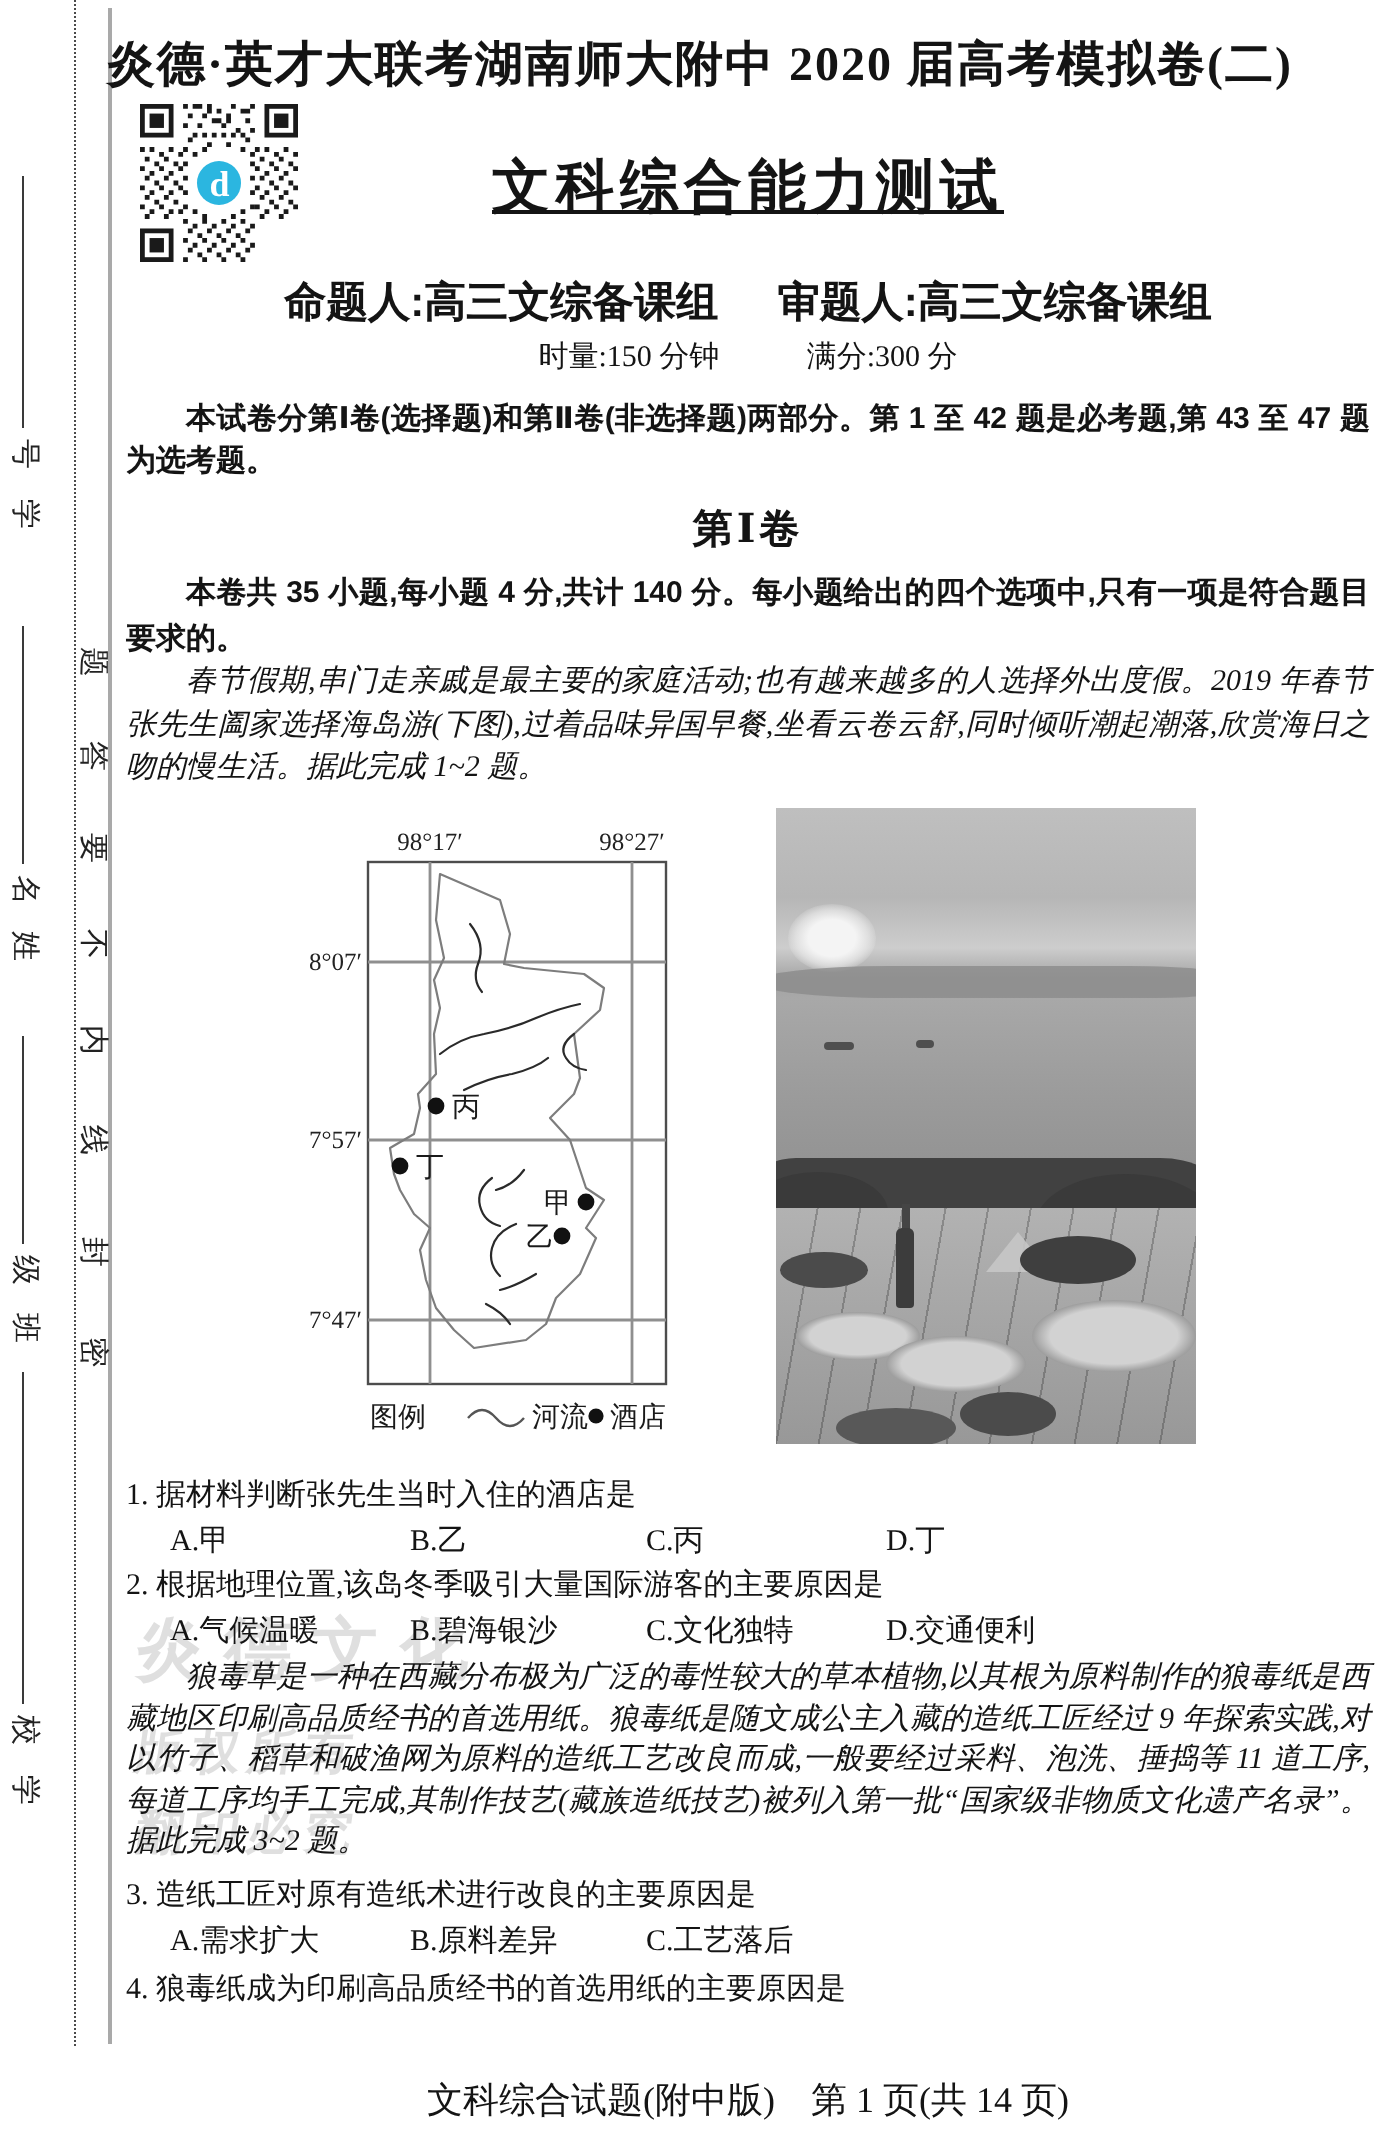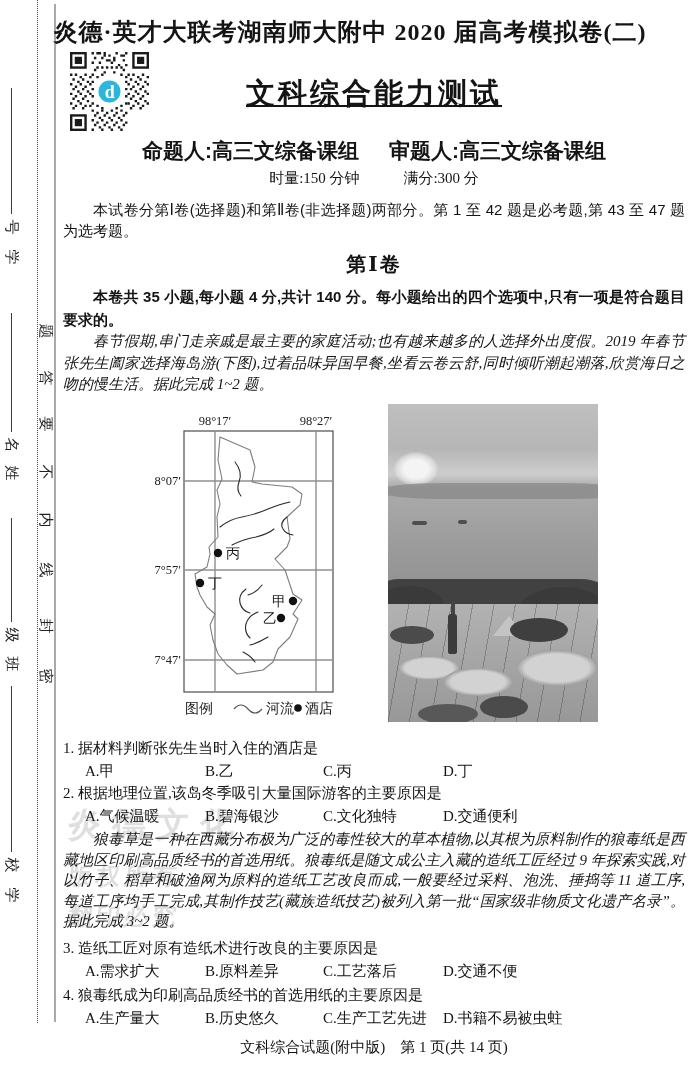--- a/index.html
+++ b/index.html
@@ -17,21 +17,21 @@
          font-size:15px;transform:rotate(90deg);color:#222;}
   .fline{position:absolute;left:11px;width:1px;background:#3a3a3a;}
   
   .exam-series{left:0;top:16px;width:700px;font-size:24px;font-weight:700;letter-spacing:1px;}
   .qr{left:70px;top:50px;width:79px;height:83px;}
   .doc-title{left:63px;top:74px;width:622px;font-size:29px;font-weight:700;letter-spacing:3px;text-decoration:underline;}
   .setters{left:63px;top:137px;width:622px;font-size:21px;font-weight:700;}
   .setters span{margin:0 12px;}
   .timeline{left:63px;top:169px;width:622px;font-size:15px;}
   .timeline span{margin:0 20px;}
-  .intro{left:63px;top:199px;width:622px;font-size:15px;font-weight:400;line-height:21px;text-indent:2em;}
+  .intro{left:63px;top:199px;width:622px;font-size:15px;font-weight:700;line-height:21px;text-indent:2em;}
   .sec-title{left:63px;top:251px;width:622px;font-size:20px;font-weight:700;letter-spacing:2px;}
   .sec-instr{left:63px;top:285px;width:622px;font-size:15px;font-weight:700;line-height:23px;text-indent:2em;}
   .passage{font-style:italic;font-size:15px;line-height:21.5px;text-indent:2em;}
   .passage1{left:63px;top:331px;width:622px;}
   .passage2{left:63px;top:829px;width:622px;line-height:20.5px;}
   
   .qstem{left:63px;width:622px;font-size:15px;line-height:20px;}
   .qopts{left:63px;width:622px;font-size:15px;line-height:20px;display:grid;
          grid-template-columns:120px 118px 120px auto;padding-left:22px;box-sizing:border-box;}
   
@@ -54,21 +54,21 @@
   .bottle{left:60px;top:210px;width:9px;height:40px;background:#3c3c3c;border-radius:3px 3px 2px 2px;}
   .bottle-neck{left:63px;top:198px;width:4px;height:14px;background:#454545;}
   .tent{left:105px;top:212px;width:0;height:0;border-left:16px solid transparent;
         border-right:16px solid transparent;border-bottom:20px solid #c7c7c7;opacity:.9;}
   
   .watermark{left:68px;top:802px;color:rgba(150,150,150,.30);font-weight:700;
              font-family:"Liberation Sans","DejaVu Sans",sans-serif;pointer-events:none;}
   .wm1{font-size:34px;letter-spacing:10px;}
   .wm2{font-size:24px;letter-spacing:4px;margin-top:12px;transform:skewX(-8deg);}
   .wm3{font-size:24px;letter-spacing:4px;margin-top:8px;transform:skewX(-8deg);}
-  .footer{left:63px;top:1038px;width:622px;font-size:15px;}
+  .footer{left:63px;top:1038px;width:622px;font-size:18px;}
   svg text{font-family:"Liberation Serif","DejaVu Serif",serif;}
 </style>
 </head>
 <body>
 
 <div class="page">
 
   <div class="abs" style="left:0;top:0;width:60px;height:1071px;">
     <div class="abs seal-dotted"></div>
     <div class="abs seal-solid"></div>
@@ -245,29 +245,22 @@
   <div class="abs passage passage2 just serif">狼毒草是一种在西藏分布极为广泛的毒性较大的草本植物,以其根为原料制作的狼毒纸是西藏地区印刷高品质经书的首选用纸。狼毒纸是随文成公主入藏的造纸工匠经过 9 年探索实践,对以竹子、稻草和破渔网为原料的造纸工艺改良而成,一般要经过采料、泡洗、捶捣等 11 道工序,每道工序均手工完成,其制作技艺(藏族造纸技艺)被列入第一批“国家级非物质文化遗产名录”。据此完成 3~2 题。</div>
 
   <div class="abs qstem" style="top:938px;">
     <span>3.</span>
     <span>造纸工匠对原有造纸术进行改良的主要原因是</span>
   </div>
   <div class="abs qopts" style="top:961px;">
     <span>A.需求扩大</span>
     <span>B.原料差异</span>
     <span>C.工艺落后</span>
-    <span>D.交通不便</span>
   </div>
 
   <div class="abs qstem" style="top:985px;">
     <span>4.</span>
     <span>狼毒纸成为印刷高品质经书的首选用纸的主要原因是</span>
   </div>
-  <div class="abs qopts" style="top:1008px;">
-    <span>A.生产量大</span>
-    <span>B.历史悠久</span>
-    <span>C.生产工艺先进</span>
-    <span>D.书籍不易被虫蛀</span>
-  </div>
 
   <div class="abs footer center serif">文科综合试题(附中版)　第 1 页(共 14 页)</div>
 
 </div>
 
 </body></html>

